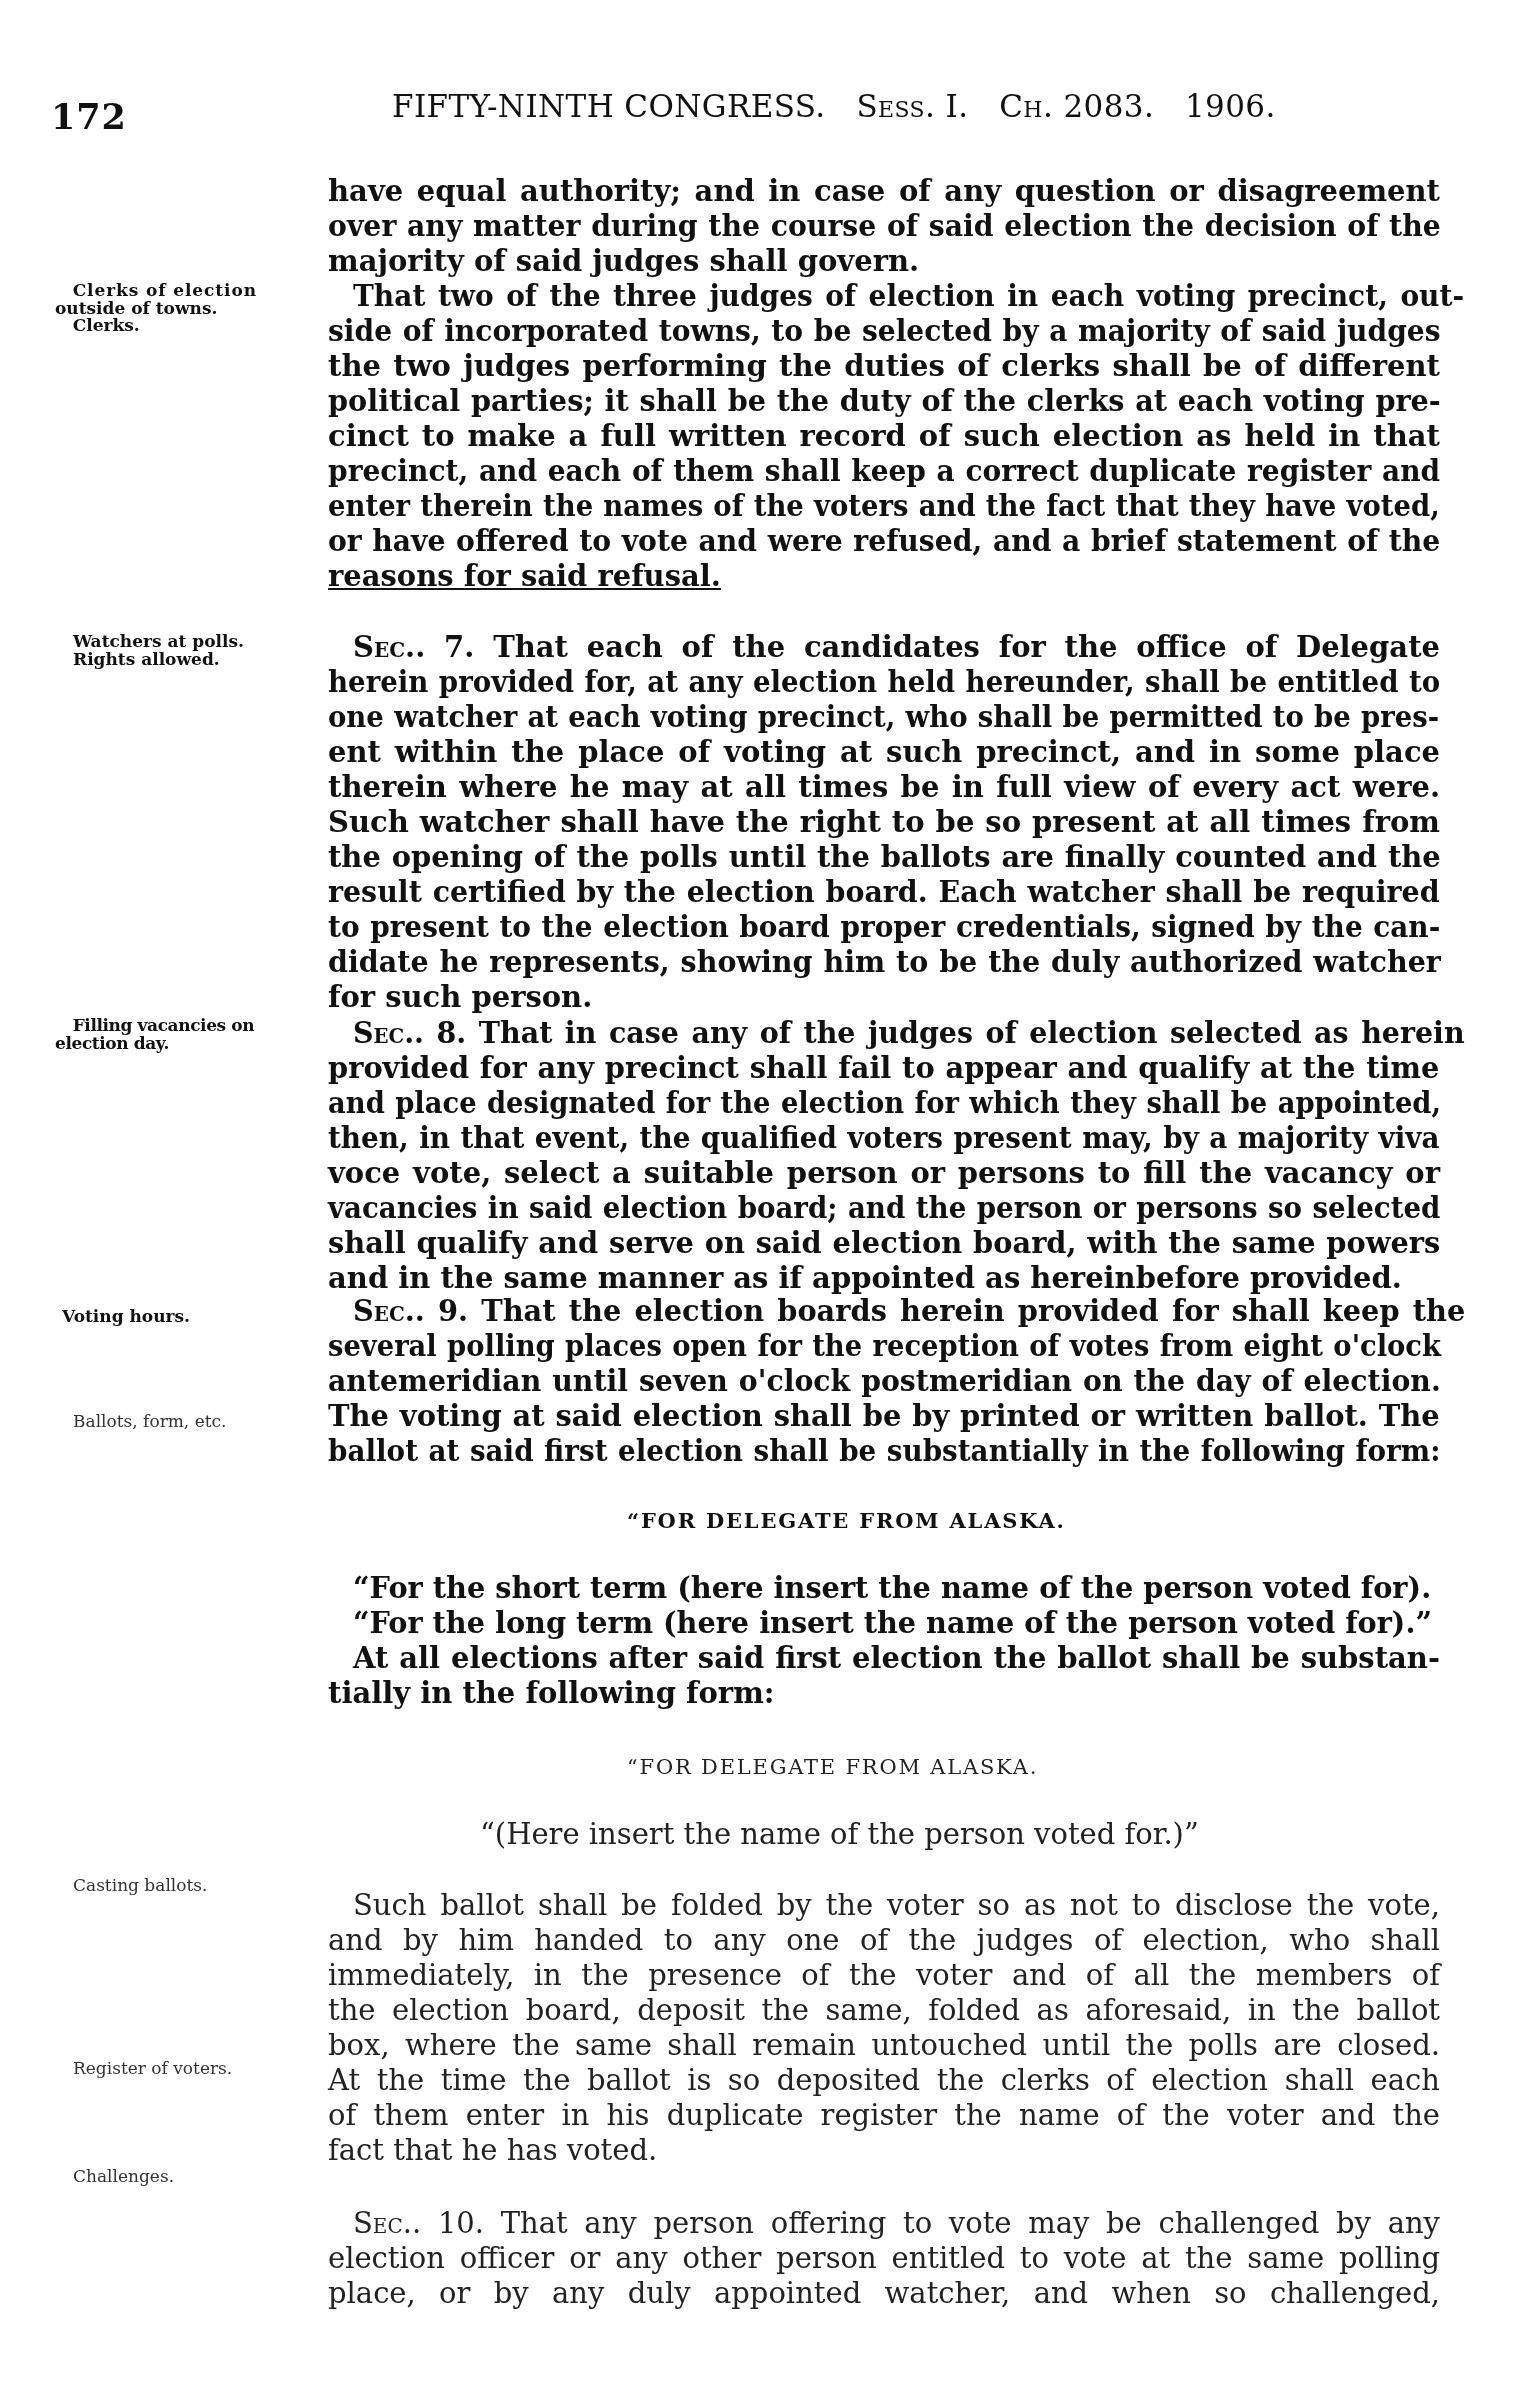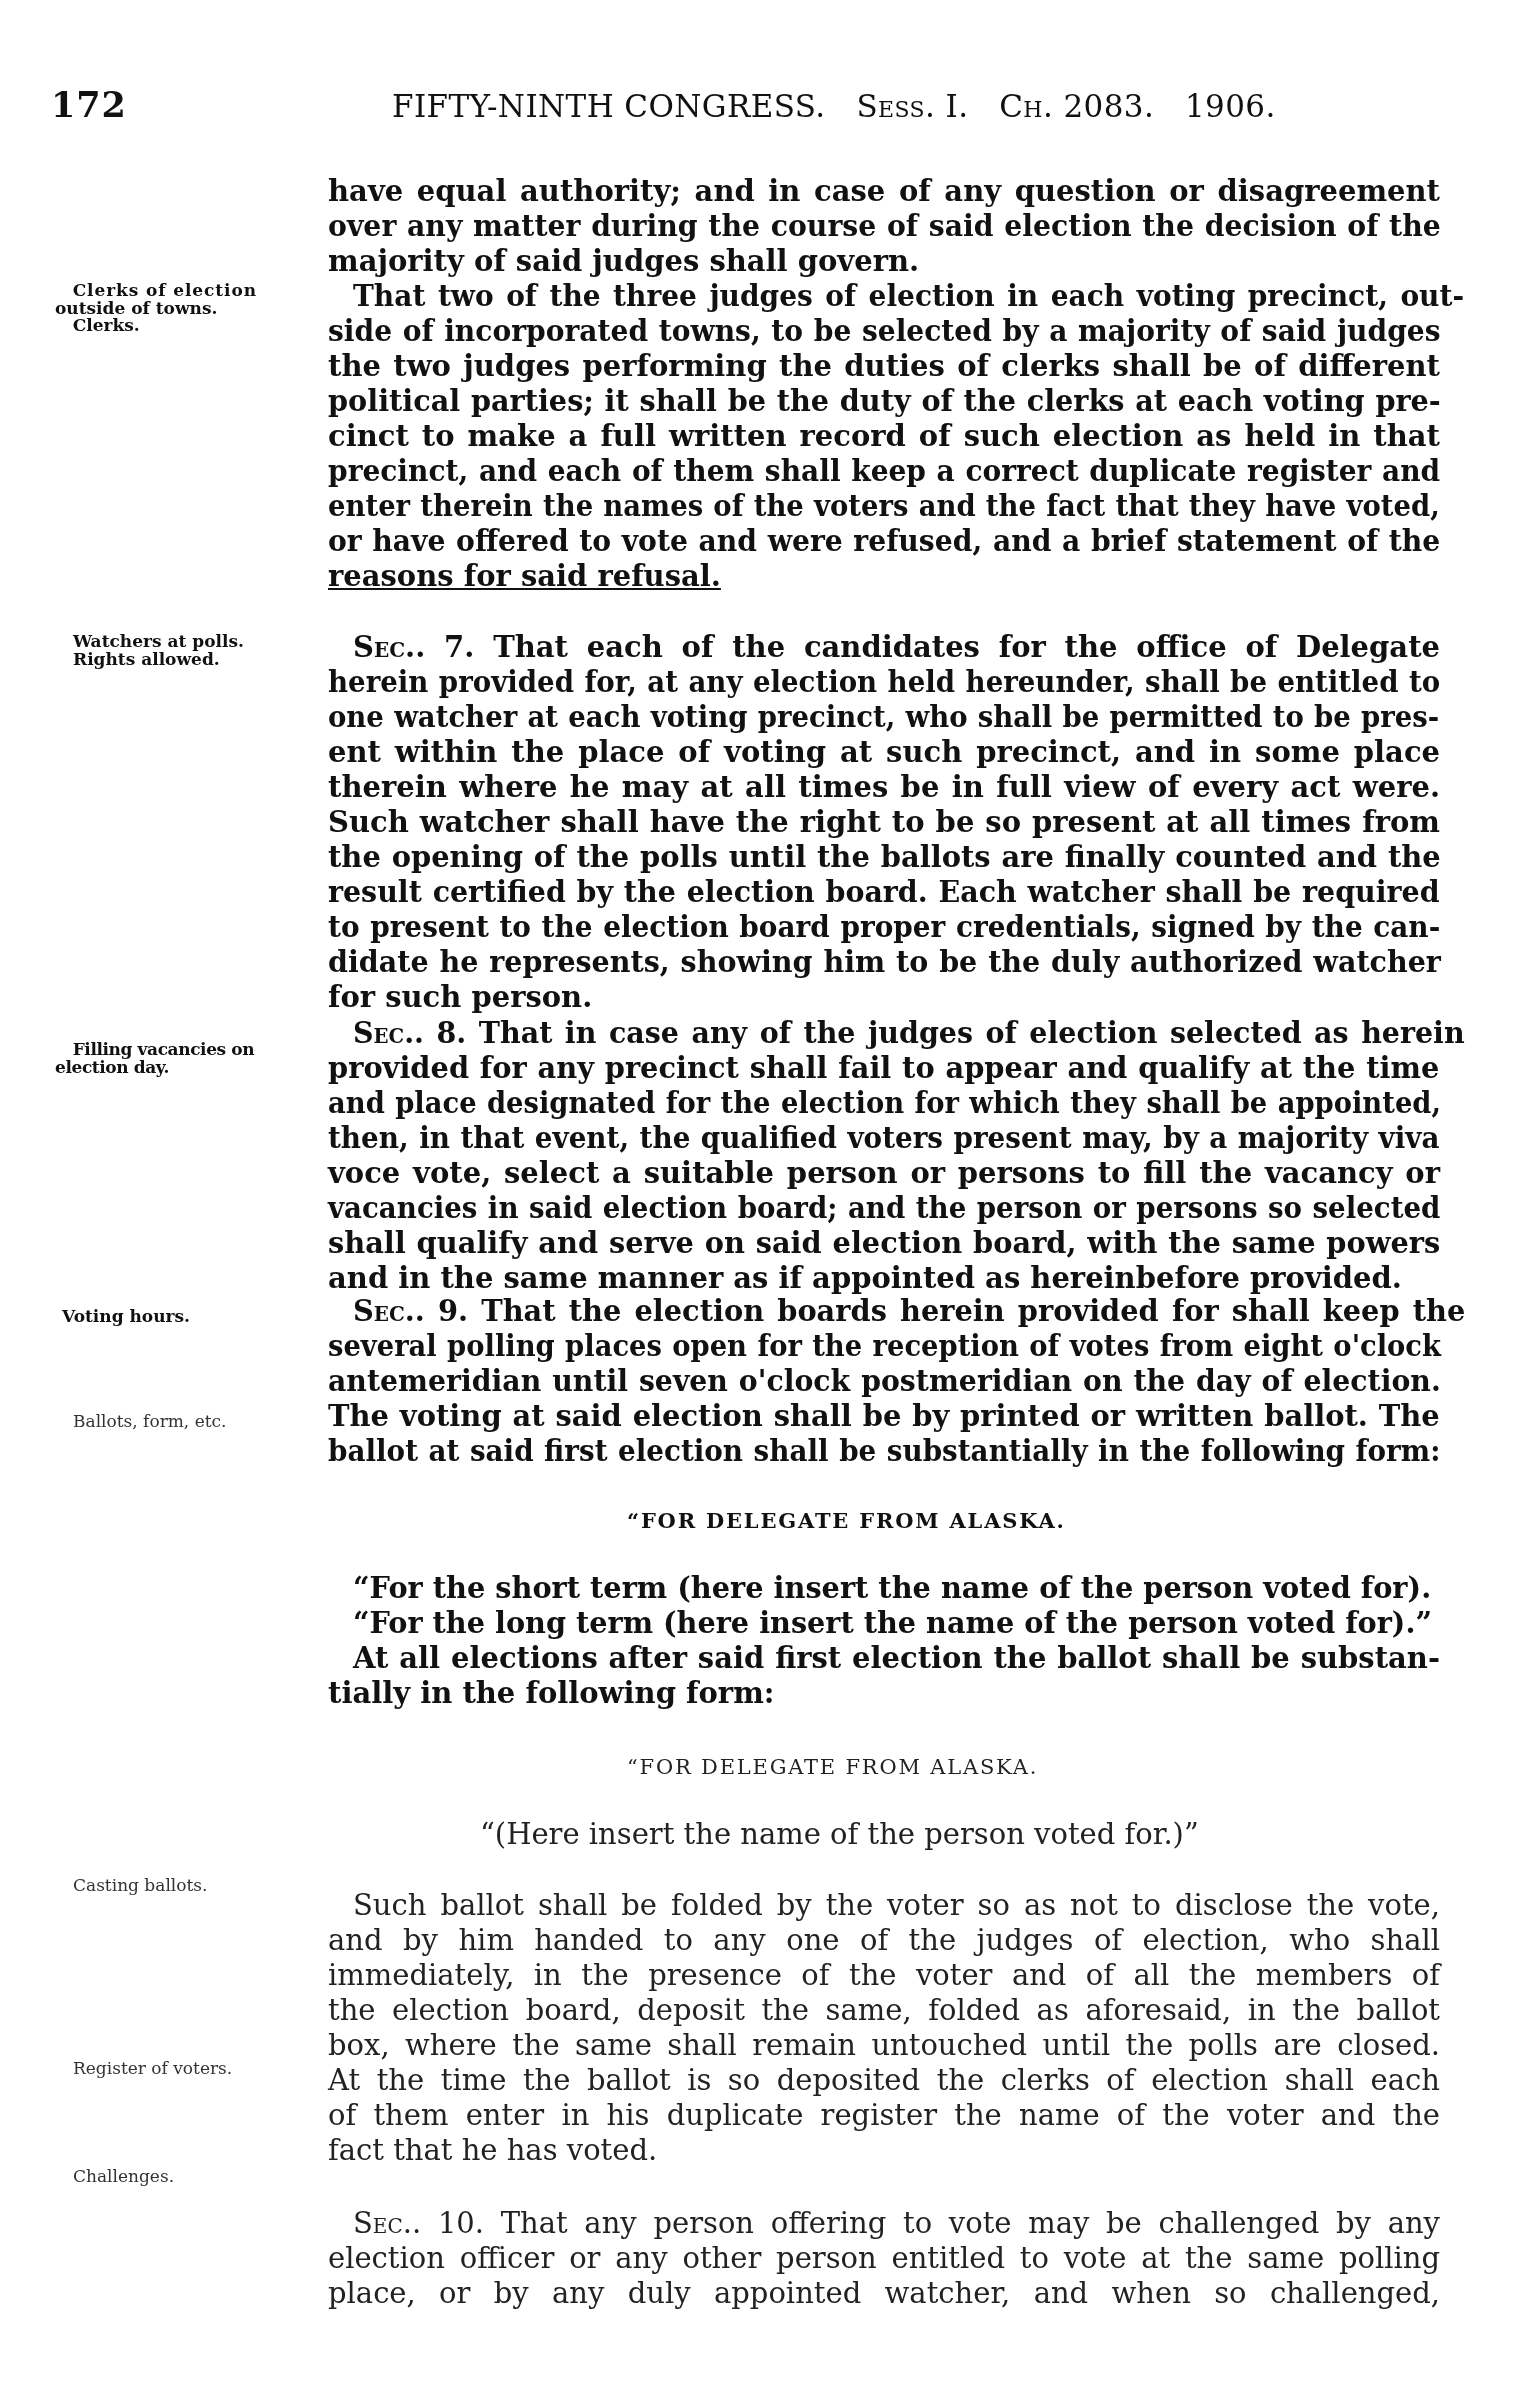--- a/index.html
+++ b/index.html
@@ -1,20 +1,20 @@
 <!DOCTYPE html>
 <html style="font-size:14px"><head>
 <meta charset="utf-8">
 <style>
   html, body { margin: 0; padding: 0; background: #ffffff; }
   body { width: 1524px; height: 2401px; position: relative; overflow: hidden;
          font-family: "DejaVu Serif", "Liberation Serif", serif; color: #111; }
   .abs { position: absolute; }
   .header { top: 84px; left: 0; width: 1524px; height: 44px; }
-  .page-num { position: absolute; left: 51px; top: 0; font-size: 35px; font-weight: bold; letter-spacing: 0.9px; }
+  .page-num { position: absolute; left: 51px; top: 12px; font-size: 35px; font-weight: bold; letter-spacing: 0.9px; }
   .running-head { position: absolute; left: 392px; top: 3.5px; font-size: 31px; white-space: nowrap; letter-spacing: 0.4px; }
   .sc { font-variant: small-caps; }
   .body-block { left: 328px; width: 1112px; font-size: 29px; line-height: 35px; font-weight: bold; }
   .line { display: block; white-space: nowrap; text-align: justify; text-align-last: justify; height: 35px; overflow: visible; }
   .line.last { text-align-last: left; }
   .line.indent { padding-left: 25px; }
   .marg { font-size: 17px; line-height: 17.7px; font-weight: bold; width: 266px; }
   .marg .ml { display: block; white-space: nowrap; }
   .marg.light { font-weight: normal; color: #333; }
   .heading-caps { font-size: 21px; letter-spacing: 1.8px; font-weight: bold; white-space: nowrap; }
@@ -37,21 +37,21 @@
 <div class="abs marg" style="top:282px; left:55px;">
   <span class="ml" style="padding-left:17.7px; letter-spacing:0.9px;">Clerks of election</span>
   <span class="ml">outside of towns.</span>
   <span class="ml" style="padding-left:17.7px;">Clerks.</span>
 </div>
 <div class="abs marg" style="top:633px; left:73px;">
   <span class="ml">Watchers at polls.</span>
   <span class="ml">Rights allowed.</span>
 </div>
 <div class="abs marg" style="top:1017px; left:55px; letter-spacing:-0.4px;">
-  <span class="ml" style="padding-left:17.7px;margin-top:24px;">Filling vacancies on</span>
+  <span class="ml" style="padding-left:17.7px;">Filling vacancies on</span>
   <span class="ml">election day.</span>
 </div>
 <div class="abs marg" style="top:1308px; left:62px;">
   <span class="ml">Voting hours.</span>
 </div>
 <div class="abs marg light" style="top:1413px; left:73px;">
   <span class="ml">Ballots, form, etc.</span>
 </div>
 <div class="abs marg light" style="top:1877px; left:73px;">
   <span class="ml">Casting ballots.</span>

